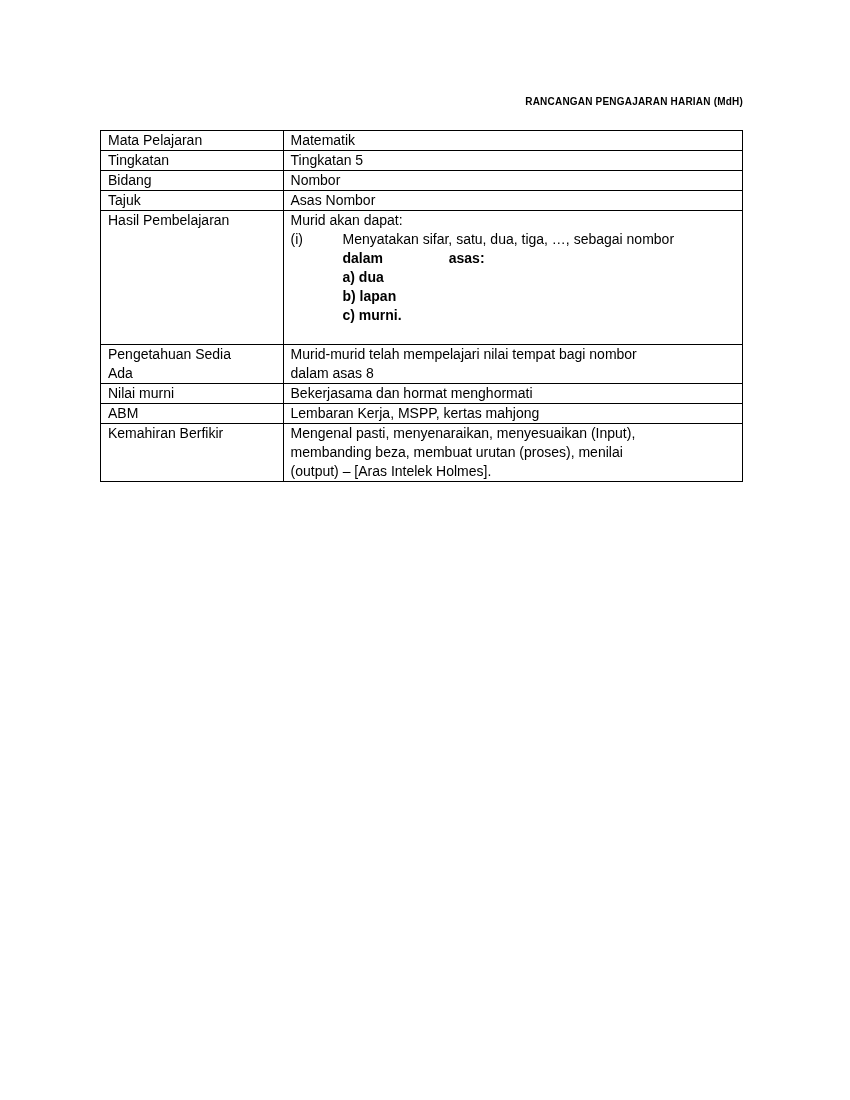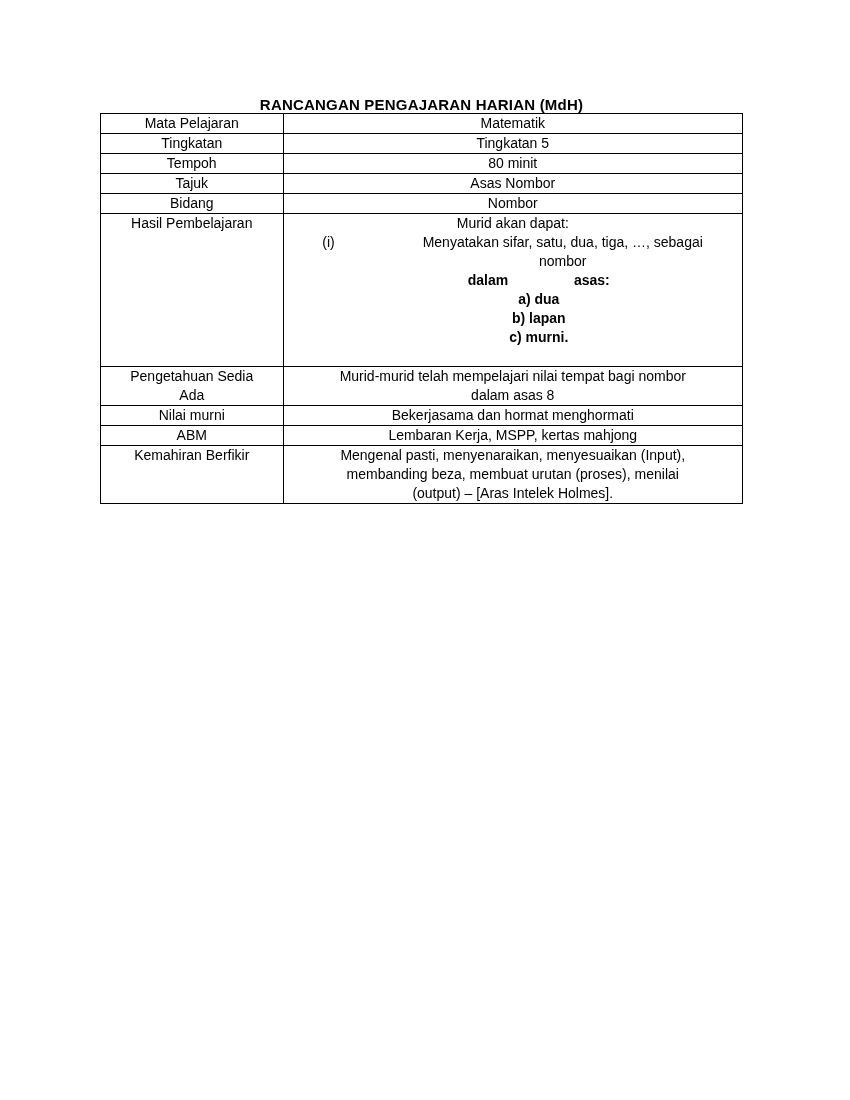--- a/index.html
+++ b/index.html
@@ -12,45 +12,45 @@
     color: #000000;
     overflow: hidden;
   }
   .doc {
     position: absolute;
     left: 100px;
     top: 96px;
     width: 643px;
   }
   .doc-title {
-    text-align: center;
+    text-align: right;
     font-weight: bold;
-    font-size: 15px;
+    font-size: 10px;
     letter-spacing: 0.2px;
+    margin-bottom: 23px;
     white-space: nowrap;
   }
   table.lesson-table {
     border-collapse: collapse;
     width: 643px;
     table-layout: fixed;
   }
   table.lesson-table td {
     border: 1px solid #000000;
     vertical-align: top;
     font-size: 14px;
     line-height: 19px;
-    padding: 0 19px;
+    padding: 0 7px;
     overflow: hidden;
-    text-align: center;
   }
   td.label-cell { width: 172px; }
   td.value-cell { width: 433px; }
   .list-item { display: flex; }
   .item-marker { width: 52px; flex: none; }
-  .item-body { flex: 1; margin-left: 48px; }
+  .item-body { flex: 1; }
   .cont-line { padding-left: 52px; font-weight: bold; }
   .tab-gap { display: inline-block; width: 58px; }
   .blank-line { height: 19px; }
 </style>
 </head>
 <body>
 
 <div class="doc">
 
   <div class="doc-title">RANCANGAN PENGAJARAN HARIAN (MdH)</div>
@@ -68,40 +68,32 @@
       <tr>
         <td class="label-cell">
             <div>Tingkatan</div>
           </td>
         <td class="value-cell">
             <div>Tingkatan 5</div>
           </td>
       </tr>
       <tr>
         <td class="label-cell">
-            <div>Tempoh</div>
+            <div>Bidang</div>
           </td>
         <td class="value-cell">
-            <div>80 minit</div>
+            <div>Nombor</div>
           </td>
       </tr>
       <tr>
         <td class="label-cell">
             <div>Tajuk</div>
           </td>
         <td class="value-cell">
             <div>Asas Nombor</div>
-          </td>
-      </tr>
-      <tr>
-        <td class="label-cell">
-            <div>Bidang</div>
-          </td>
-        <td class="value-cell">
-            <div>Nombor</div>
           </td>
       </tr>
       <tr>
         <td class="label-cell">
             <div>Hasil Pembelajaran</div>
           </td>
         <td class="value-cell">
           <div>Murid akan dapat:</div>
           <div class="list-item">
             <span class="item-marker">(i)</span>

